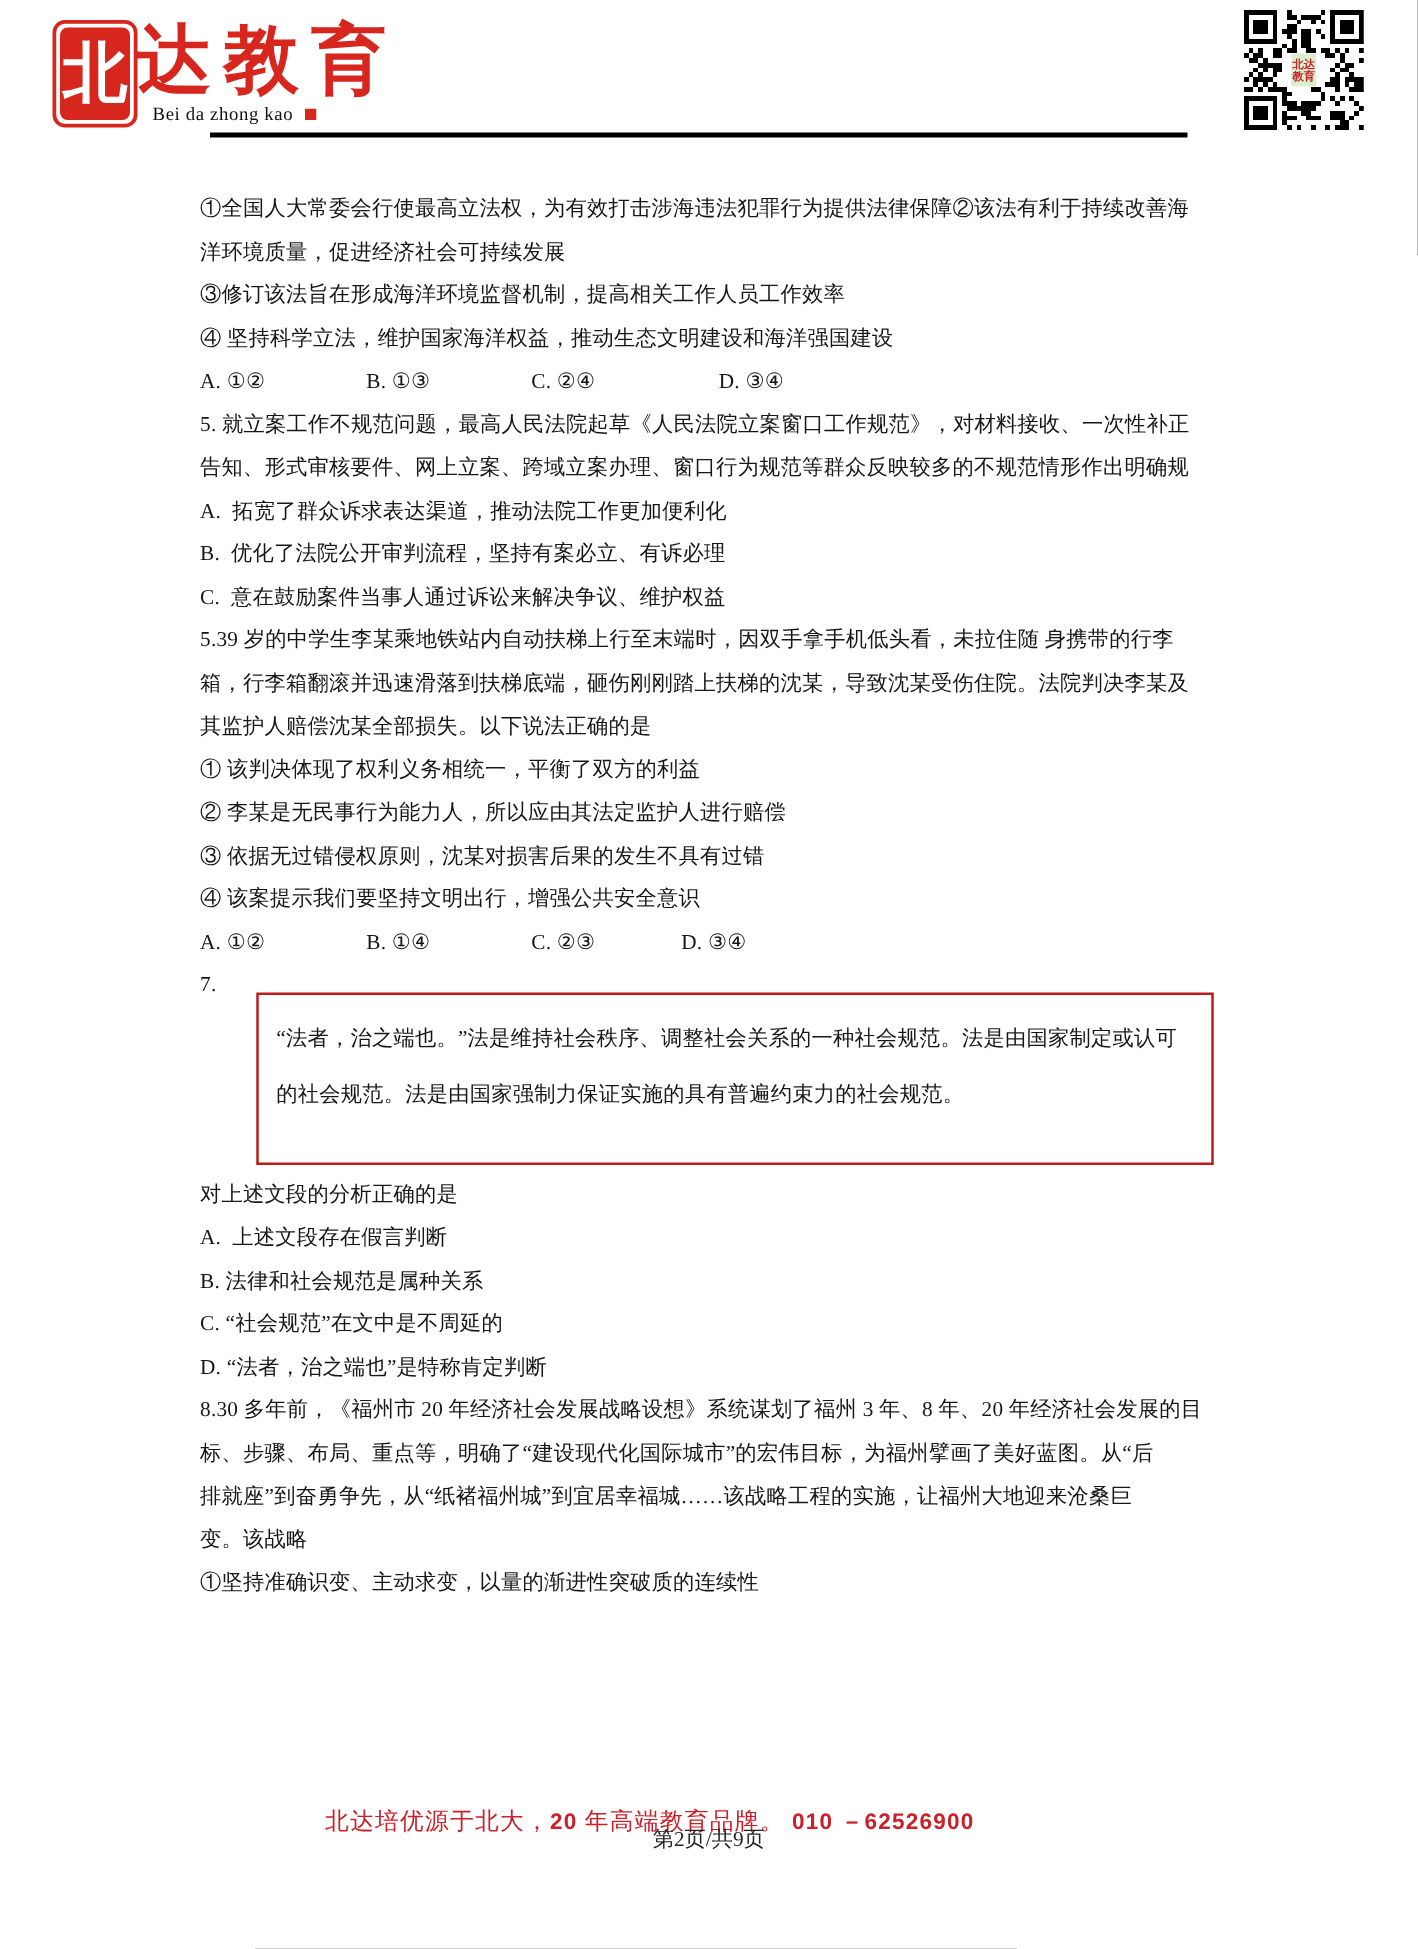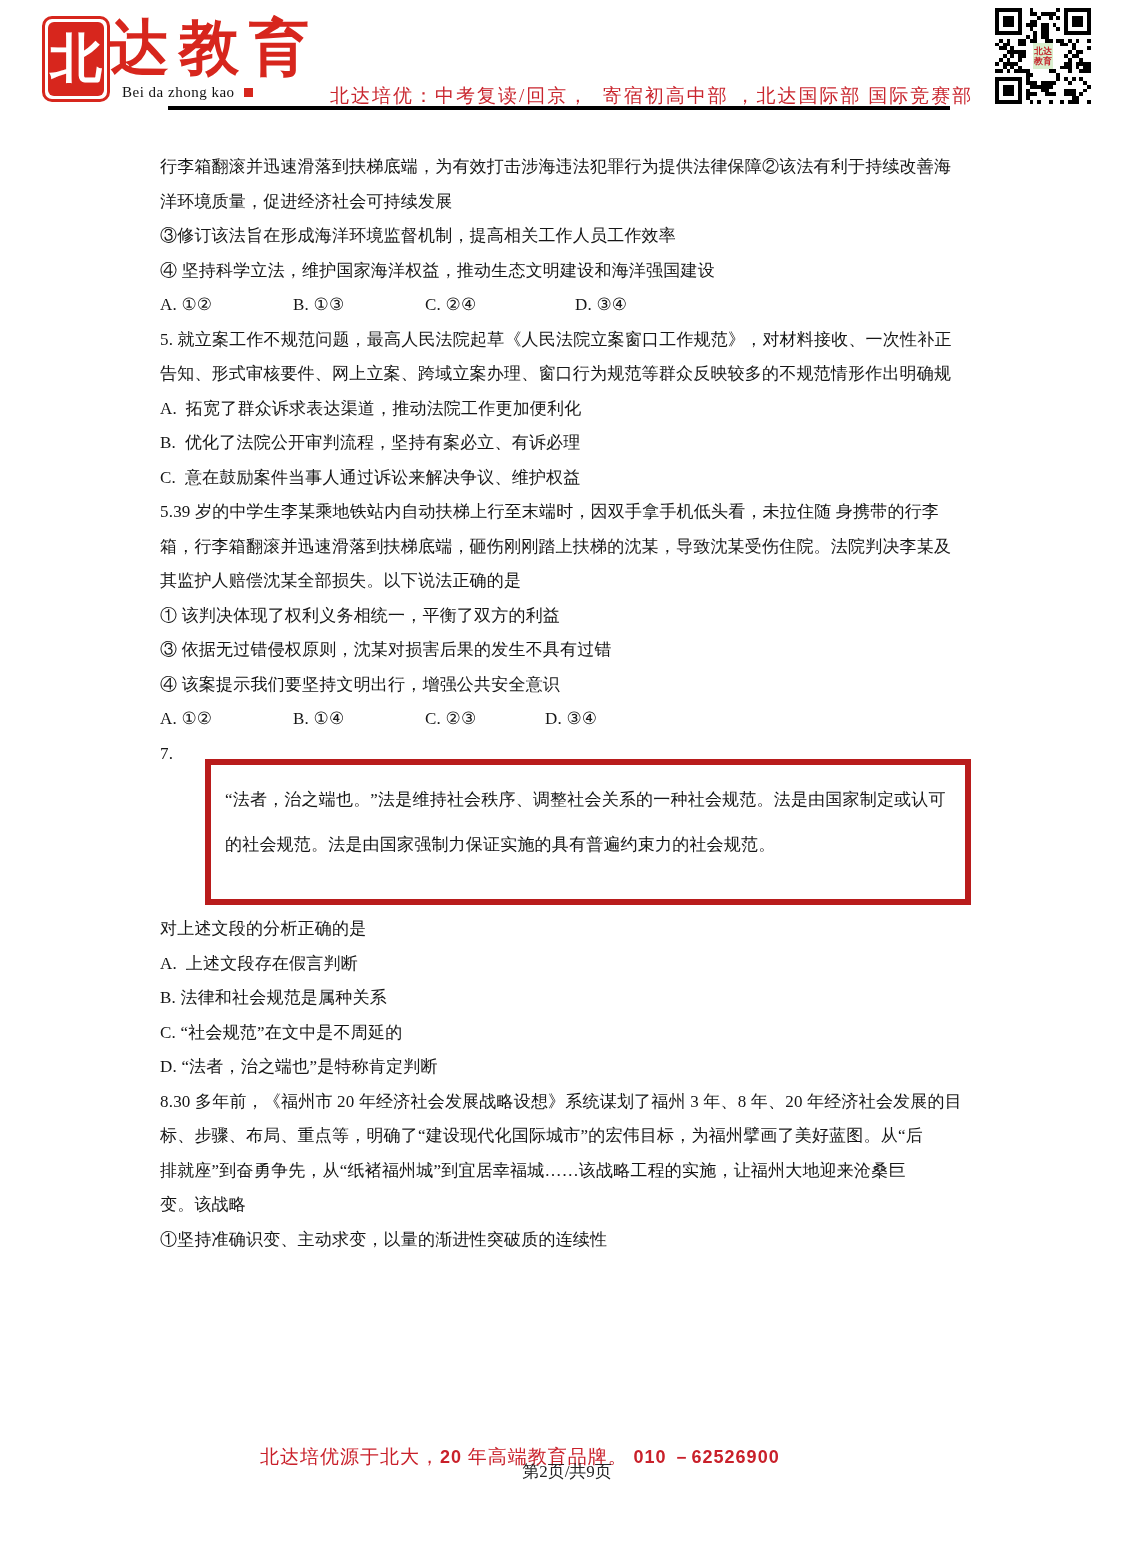--- a/index.html
+++ b/index.html
@@ -42,21 +42,21 @@
     font-size:9px; line-height:10px; padding:3px 0; font-weight:bold;
     font-family:"Liberation Sans",sans-serif;
   }
   
   .content { position:absolute; left:160px; top:150px; width:820px; }
   .line { font-size:17px; line-height:34.5px; height:34.5px; white-space:pre; letter-spacing:0.2px; }
   .options { display:grid; }
   .opt1 { grid-template-columns:133px 132px 150px 1fr; }
   .opt2 { grid-template-columns:133px 132px 120px 1fr; }
   .quote-box {
-    margin:-12px 0 7px 45px; width:766px; border:6px solid #b91c1c;
+    margin:-12px 0 7px 45px; width:766px; border:2px solid #b91c1c;
     padding:12px 14px 32px 14px;
   }
   .box-line { font-size:17px; line-height:45px; white-space:pre; letter-spacing:0.2px; }
   
   .footer-red {
     position:absolute; left:260px; top:1444px; color:#c9202a;
     font-size:19px; letter-spacing:1px; white-space:pre;
   }
   .footer-red .b { font-family:"Liberation Sans",sans-serif; font-weight:bold; font-size:18px; }
   .footer-page {
@@ -67,21 +67,20 @@
 </head>
 <body>
 
 <div class="page">
 
   <div class="seal">
     <div class="seal-inner">北</div>
   </div>
   <div class="brand-name">达教育</div>
   <div class="brand-sub"><span>Bei da zhong kao</span><span class="red-square"></span></div>
-  <div class="slogan">北达培优：中考复读/回京，  寄宿初高中部 ，北达国际部 国际竞赛部</div>
   <div class="header-rule"></div>
   <div class="qr">
     <svg id="qr-svg" viewBox="0 0 25 25" shape-rendering="crispEdges">
         <rect x="0" y="0" width="25" height="25" fill="#fff"></rect>
         <rect x="9" y="0" width="1" height="1" fill="#000"></rect>
         <rect x="16" y="0" width="1" height="1" fill="#000"></rect>
         <rect x="9" y="1" width="1" height="1" fill="#000"></rect>
         <rect x="10" y="1" width="1" height="1" fill="#000"></rect>
         <rect x="12" y="1" width="1" height="1" fill="#000"></rect>
         <rect x="13" y="1" width="1" height="1" fill="#000"></rect>
@@ -250,39 +249,40 @@
         <rect x="1" y="19" width="5" height="5" fill="#fff"></rect>
         <rect x="2" y="20" width="3" height="3" fill="#000"></rect>
       </svg>
     <div class="qr-label">
       <span>北达</span><br>
       <span>教育</span>
     </div>
   </div>
 
   <div class="content">
-    <div class="line">行李箱翻滚并迅速滑落到扶梯底端，为有效打击涉海违法犯罪行为提供法律保障②该法有利于持续改善海</div>
+    <div class="line">①全国人大常委会行使最高立法权，为有效打击涉海违法犯罪行为提供法律保障②该法有利于持续改善海</div>
     <div class="line">洋环境质量，促进经济社会可持续发展</div>
     <div class="line">③修订该法旨在形成海洋环境监督机制，提高相关工作人员工作效率</div>
     <div class="line">④ 坚持科学立法，维护国家海洋权益，推动生态文明建设和海洋强国建设</div>
     <div class="line options opt1">
       <span>A. ①②</span>
       <span>B. ①③</span>
       <span>C. ②④</span>
       <span>D. ③④</span>
     </div>
     <div class="line">5. 就立案工作不规范问题，最高人民法院起草《人民法院立案窗口工作规范》，对材料接收、一次性补正</div>
     <div class="line">告知、形式审核要件、网上立案、跨域立案办理、窗口行为规范等群众反映较多的不规范情形作出明确规</div>
     <div class="line">A.  拓宽了群众诉求表达渠道，推动法院工作更加便利化</div>
     <div class="line">B.  优化了法院公开审判流程，坚持有案必立、有诉必理</div>
     <div class="line">C.  意在鼓励案件当事人通过诉讼来解决争议、维护权益</div>
     <div class="line">5.39 岁的中学生李某乘地铁站内自动扶梯上行至末端时，因双手拿手机低头看，未拉住随 身携带的行李</div>
     <div class="line">箱，行李箱翻滚并迅速滑落到扶梯底端，砸伤刚刚踏上扶梯的沈某，导致沈某受伤住院。法院判决李某及</div>
     <div class="line">其监护人赔偿沈某全部损失。以下说法正确的是</div>
     <div class="line">① 该判决体现了权利义务相统一，平衡了双方的利益</div>
+    <div class="line">② 李某是无民事行为能力人，所以应由其法定监护人进行赔偿</div>
     <div class="line">③ 依据无过错侵权原则，沈某对损害后果的发生不具有过错</div>
     <div class="line">④ 该案提示我们要坚持文明出行，增强公共安全意识</div>
     <div class="line options opt2">
       <span>A. ①②</span>
       <span>B. ①④</span>
       <span>C. ②③</span>
       <span>D. ③④</span>
     </div>
     <div class="line">7.</div>
 

